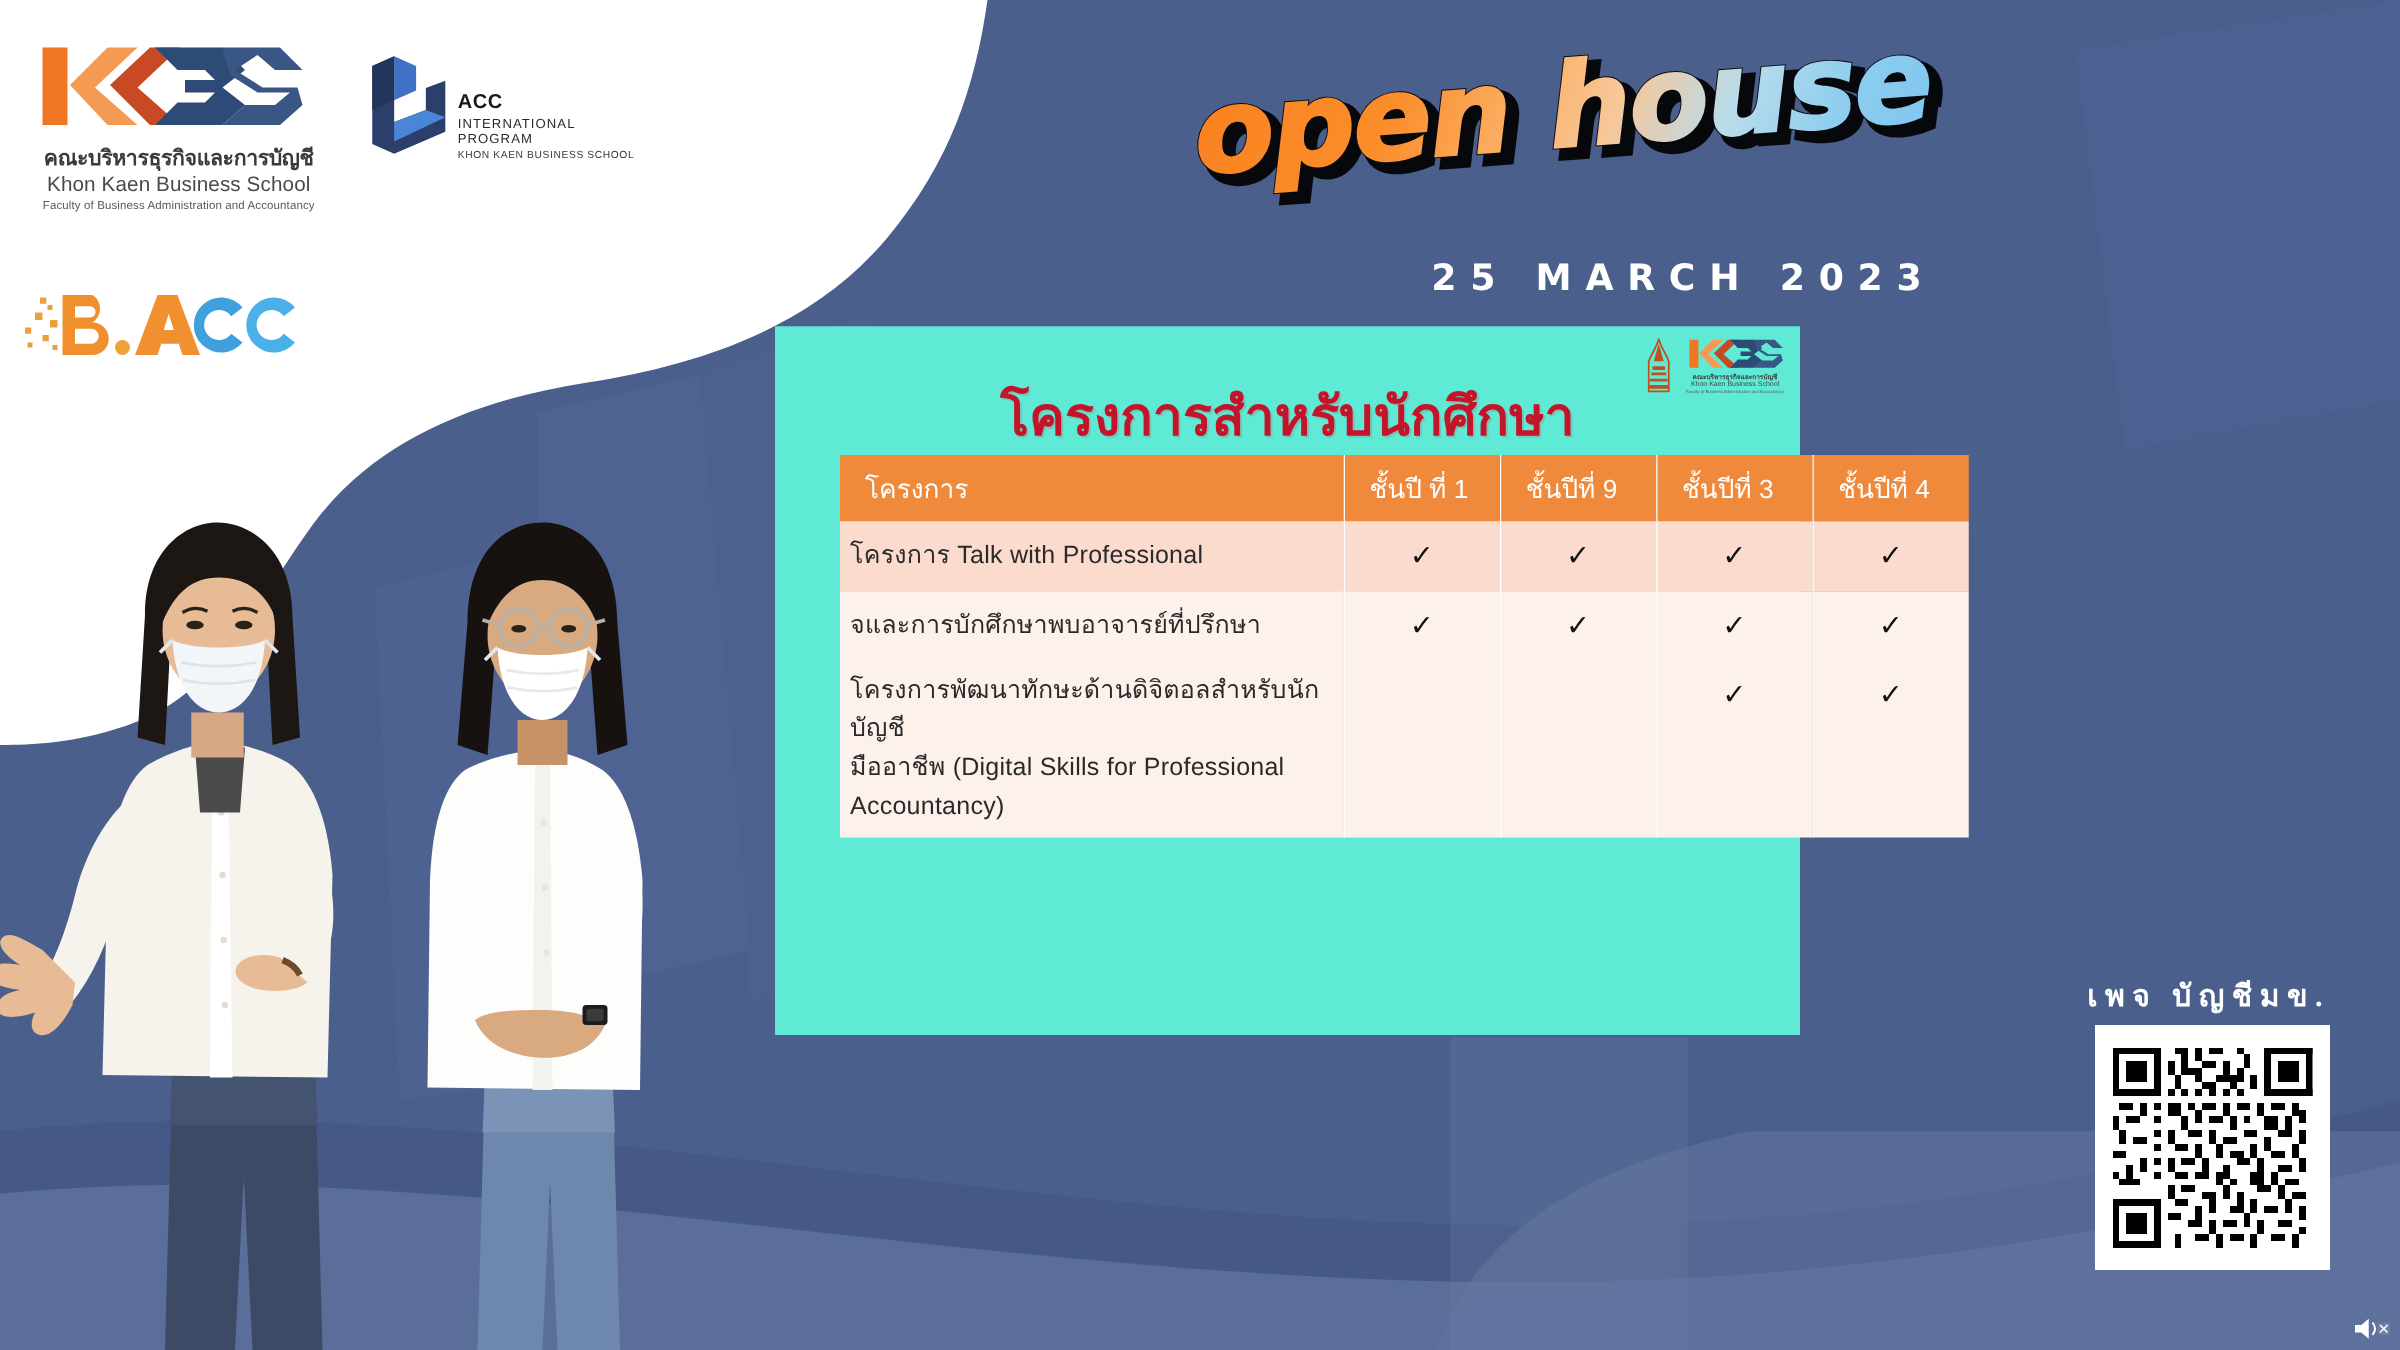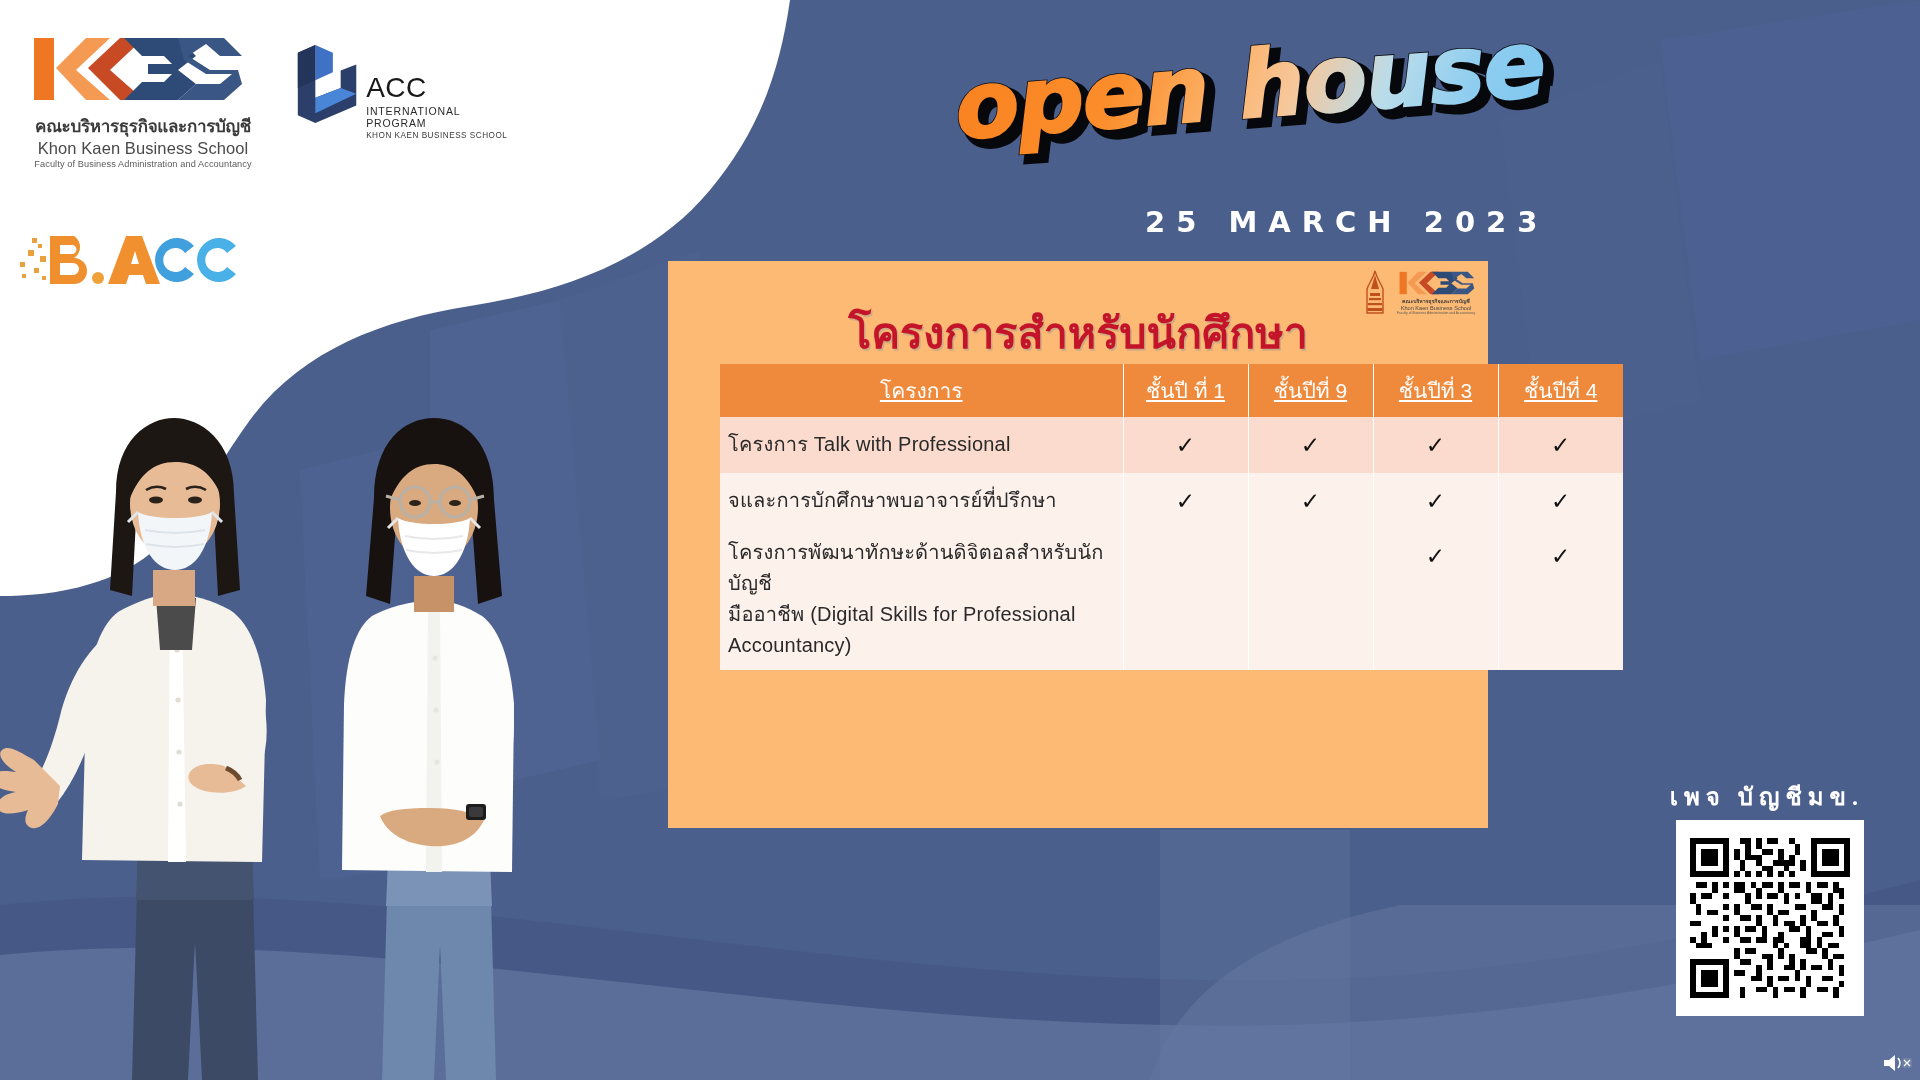--- a/index.html
+++ b/index.html
@@ -21,21 +21,21 @@
   .kkbs-logo { position:absolute; left:28px; top:30px; width:230px; }
   .kkbs-mark { width:215px; height:78px; display:block; }
   .kkbs-th { font-size:17px; font-weight:700; color:#3b3b3b; letter-spacing:-.3px; text-align:center; margin-top:4px; }
   .kkbs-en { font-size:16.5px; color:#4a4a4a; text-align:center; letter-spacing:.1px; }
   .kkbs-sub { font-size:9.2px; color:#5b5b5b; text-align:center; letter-spacing:.1px; margin-top:1px;}
 
   .acc-logo { position:absolute; left:290px; top:42px; width:230px; }
   .acc-row { display:flex; align-items:flex-start; }
   .acc-mark { width:72px; height:88px; }
   .acc-txt { margin-left:6px; padding-top:32px; }
-  .acc-big { font-size:28px; font-weight:400; color:#191919; letter-spacing:.5px; line-height:1; }
+  .acc-big { font-size:16px; font-weight:700; color:#191919; letter-spacing:.5px; line-height:1; }
   .acc-mid { font-size:10.5px; color:#2a2a2a; letter-spacing:.85px; margin-top:3px; }
   .acc-small { font-size:8.2px; color:#3a3a3a; letter-spacing:.5px; margin-top:2px; }
 
   .bacc-logo { position:absolute; left:18px; top:232px; width:230px; height:56px; }
 
   
   .openhouse {
     position:absolute; left:955px; top:32px;
     font-size:92px; font-weight:800; font-style:italic;
     letter-spacing:-1px;
@@ -64,23 +64,23 @@
   .datebar {
     position:absolute; left:1145px; top:205px;
     color:#ffffff; font-size:29px; font-weight:700;
     letter-spacing:11px;
     font-family:"DejaVu Sans", sans-serif;
   }
 
   
   .slide {
     position:absolute;
-    left:668px; top:261px;
+    left:620px; top:261px;
     width:820px; height:567px;
-    background:#fdba74;
+    background:#5eead4;
   }
   .slide-logo { position:absolute; right:12px; top:8px; display:flex; align-items:flex-start; gap:5px; }
   .kku-emblem { width:32px; height:52px; }
   .slide-kkbs { width:80px; }
   .slide-kkbs-mark { width:80px; height:28px; display:block; }
   .slide-kkbs-t1 { font-size:5.2px; color:#3b3b3b; text-align:center; font-weight:700; }
   .slide-kkbs-t2 { font-size:5.6px; color:#4a4a4a; text-align:center; }
   .slide-kkbs-t3 { font-size:3.4px; color:#5b5b5b; text-align:center; }
 
   .slide-title {
@@ -100,23 +100,22 @@
     border-collapse:collapse;
     table-layout:fixed;
   }
   table.proj th {
     background:#ef8a3c;
     color:#ffffff;
     font-weight:400;
     font-size:21px;
     padding:10px 20px;
     border-right:1.5px solid #ffffff;
-    text-align:center;
+    text-align:left;
     vertical-align:middle;
-    text-decoration:underline;
   }
   table.proj th:last-child { border-right:none; }
   table.proj th.c-name { font-size:21px; }
   table.proj td {
     font-size:20px;
     color:#2a2a2a;
     padding:9px 0 9px 8px;
     border-right:1.5px solid #ffffff;
     vertical-align:middle;
     line-height:1.55;

